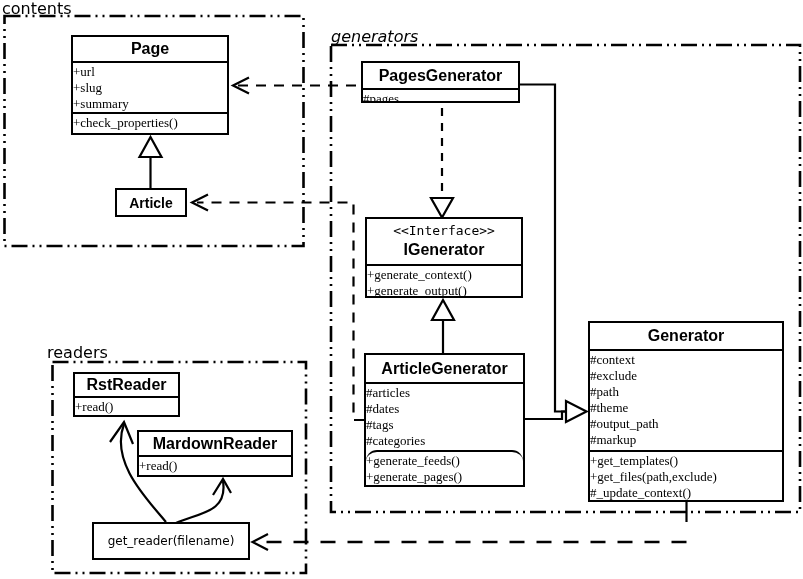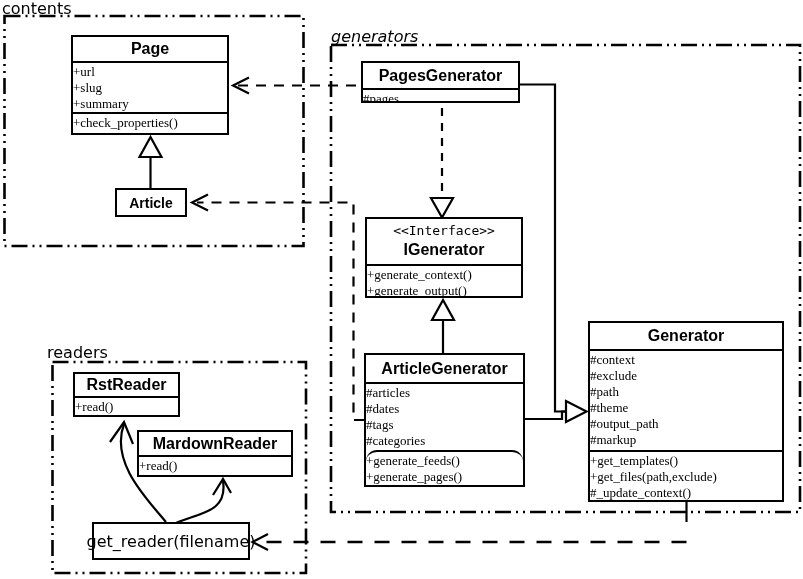--- a/index.html
+++ b/index.html
@@ -13,21 +13,21 @@
              display:flex;align-items:center;justify-content:center;white-space:nowrap;flex:none;}
   .uml-title.small{font-size:14px;}
   .sec{border-top:2px solid #000;box-sizing:border-box;flex:none;
        font-family:Liberation Serif, serif;font-size:13px;line-height:16px;
        padding:1px 0 0 0;white-space:pre;overflow:hidden;}
   .titleblock{flex:none;text-align:center;padding-top:3px;}
   .stereotype{font-family:"DejaVu Sans Mono",monospace;font-size:13px;line-height:17px;}
   .iface-name{font-family:"Liberation Sans",sans-serif;font-weight:bold;font-size:16px;line-height:21px;}
   .plainbox{position:absolute;background:#ffffff;border:2px solid #000;box-sizing:border-box;
             display:flex;align-items:center;justify-content:center;
-            font-family:"DejaVu Sans",sans-serif;font-size:16px;white-space:nowrap;}
+            font-family:"DejaVu Sans",sans-serif;font-size:12px;white-space:nowrap;}
   svg{display:block;}
 </style>
 </head>
 <body>
 
 <div class="canvas">
 
   <svg class="layer" width="803" height="579" viewBox="0 0 803 579">
     <g stroke="#000000" fill="none">
 

